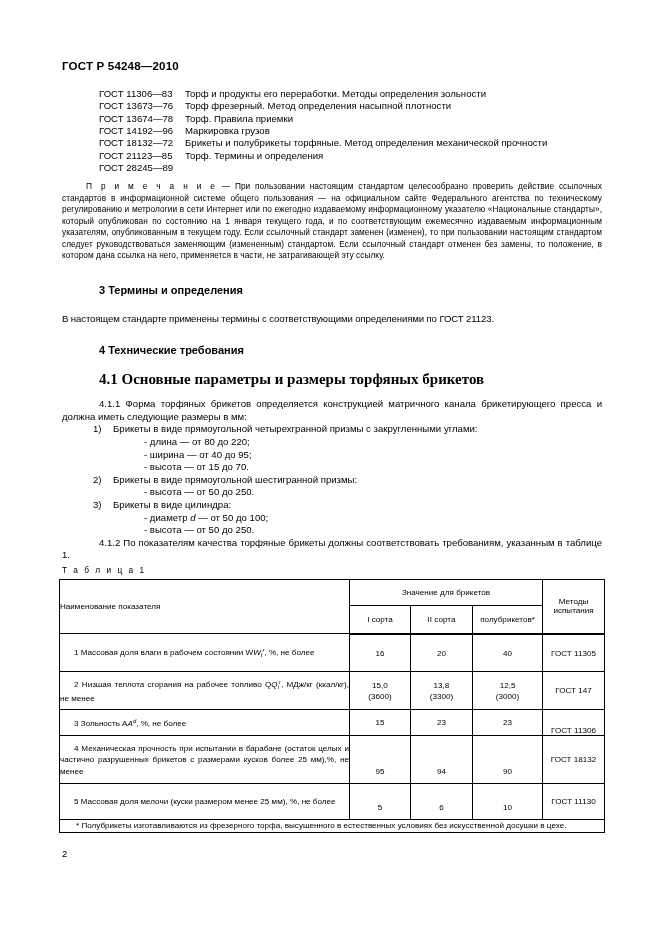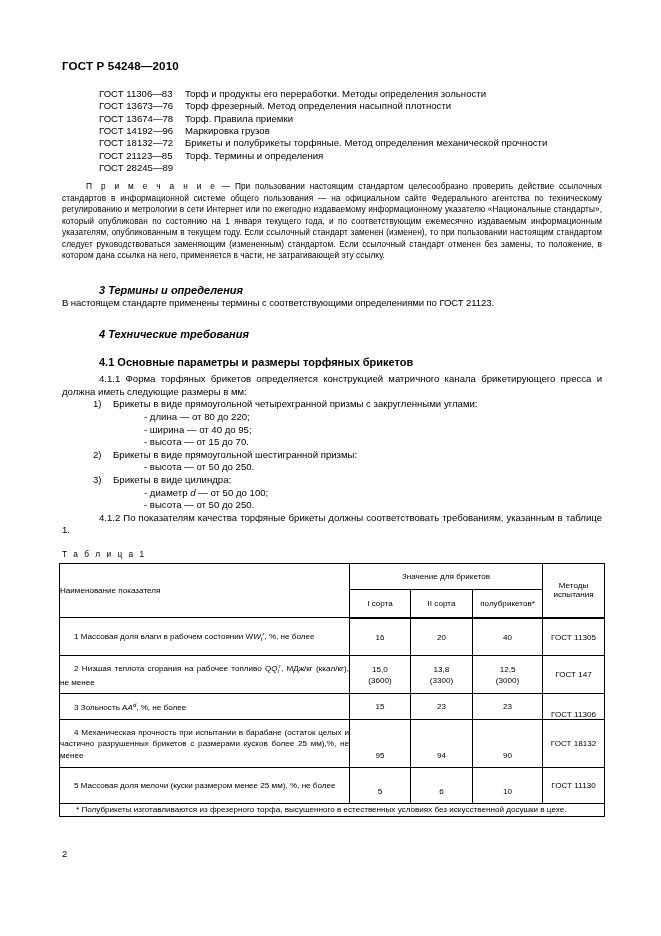--- a/index.html
+++ b/index.html
@@ -64,36 +64,36 @@
     text-indent: 24px;
     letter-spacing: 0.05px;
   }
   .note .spaced {
     letter-spacing: 2.1px;
   }
   
   h2.section {
     font-size: 11px;
     font-weight: bold;
-    margin: 0;
+    margin: 16px;
     padding: 0;
     line-height: 14px;
     margin-left: 37px;
-    font-style: italic;
   }
   .sec3-wrap { margin-top: 21px; }
   .sec4-wrap { margin-top: 18px; }
   h3.subsection {
-    font-size: 11px;
+    font-size: 15px;
     font-weight: bold;
-    margin: 4px;
+    margin: 12px;
     padding: 0;
     line-height: 13px;
     margin-left: 37px;
     margin-top: 15px;
+    font-family: Liberation Serif, serif;
   }
   p.body {
     font-size: 9.6px;
     line-height: 12.6px;
     margin: 0;
     text-align: justify;
   }
   .sec3-body {
     margin-top: 10px;
     margin-left: 37px;
@@ -127,21 +127,21 @@
   }
   .dash-item {
     margin-left: 82px;
     font-size: 9.6px;
     line-height: 12.6px;
     white-space: nowrap;
   }
   
   .table-label {
     font-size: 8.3px;
-    margin-top: 12px;
+    margin-top: 3px;
     margin-bottom: 4px;
     letter-spacing: 2px;
   }
   table.spec {
     border-collapse: collapse;
     width: 545px;
     table-layout: fixed;
     font-size: 8.1px;
     margin-left: -3px;
   }

